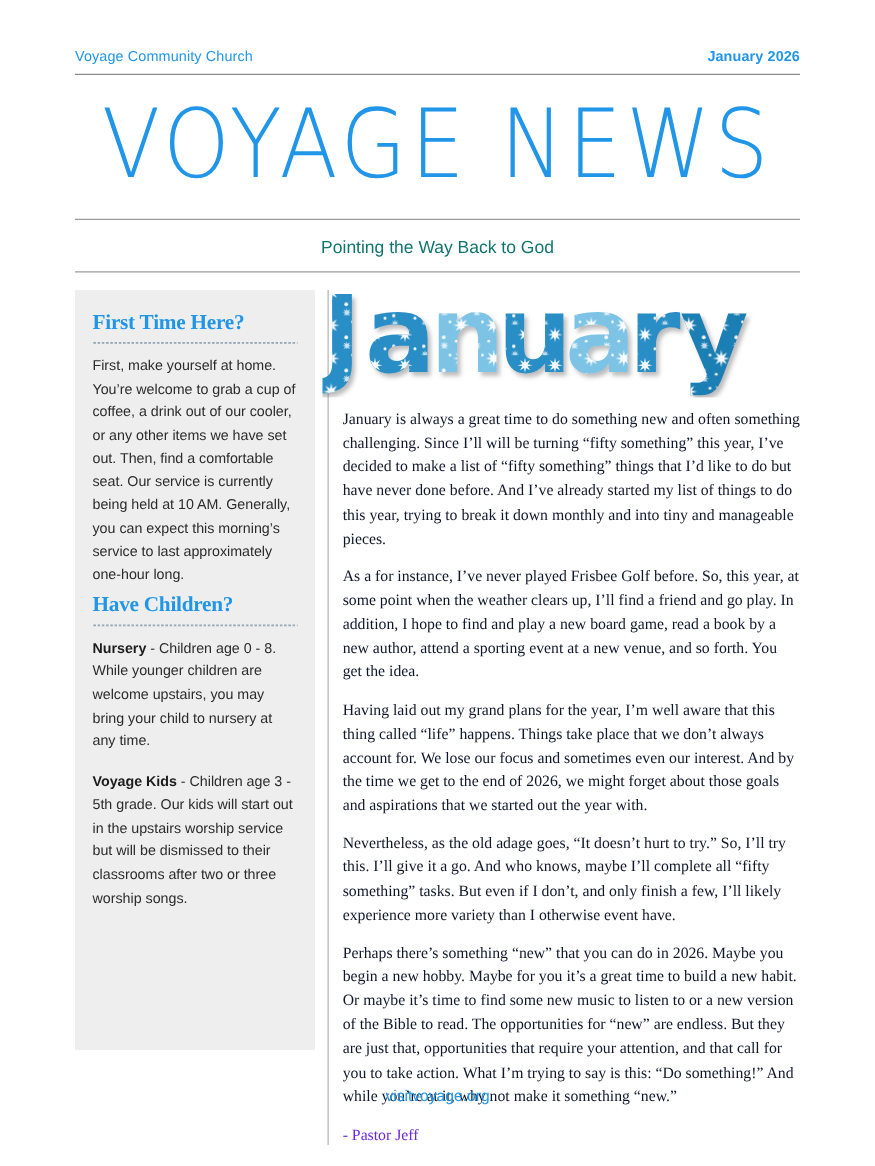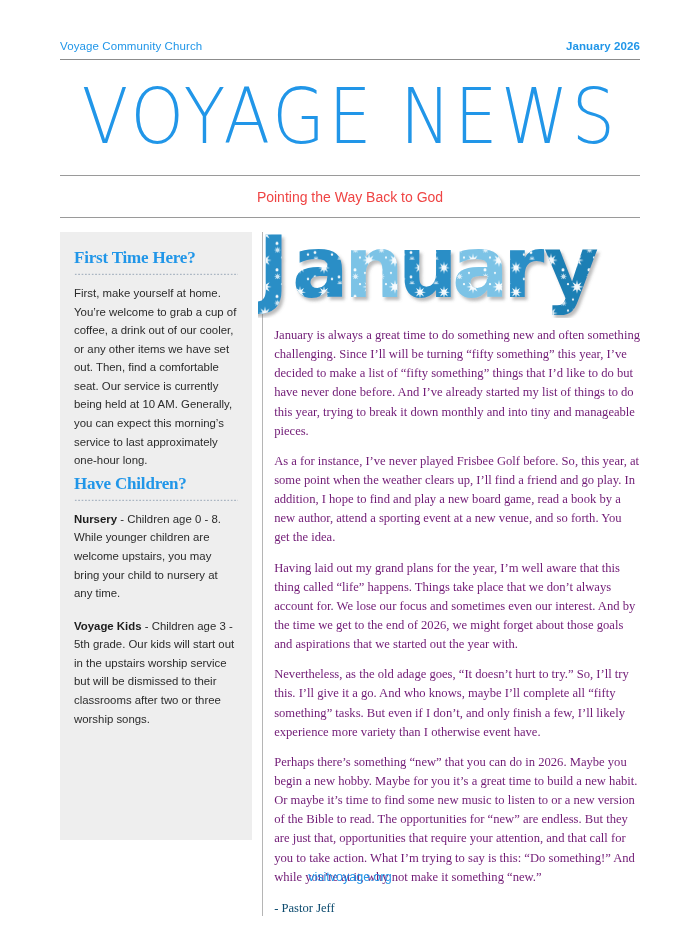--- a/index.html
+++ b/index.html
@@ -56,21 +56,21 @@
     transform: scaleY(1.12);
     transform-origin: center top;
   }
 
   .rule-thin {
     border-top: 1.2px solid #9a9a9a;
     margin-top: 22px;
   }
   .tagline {
     text-align: center;
-    color: #ef4444;
+    color: #0f766e;
     font-size: 14px;
     padding: 13px 0 12px;
   }
   .rule-thin2 {
     border-top: 1.2px solid #9a9a9a;
   }
 
   
   .columns {
     display: flex;
@@ -136,28 +136,28 @@
     position: relative;
     margin: -6px 0 8px -16px;
     overflow: visible;
   }
   .january-art svg { display: block; }
 
   .body-p {
     font-family: "Liberation Serif", serif;
     font-size: 12.6px;
     line-height: 1.52;
-    color: #701a75;
+    color: #0f172a;
     margin: 0 0 11px 0;
     text-align: left;
   }
   .signature {
     font-family: "Liberation Serif", serif;
     font-size: 12.6px;
-    color: #0c4a6e;
+    color: #6d28d9;
     margin: 14px 0 0 0;
   }
 
   
   .footer {
     position: absolute;
     left: 0;
     right: 0;
     bottom: 27px;
     text-align: center;

